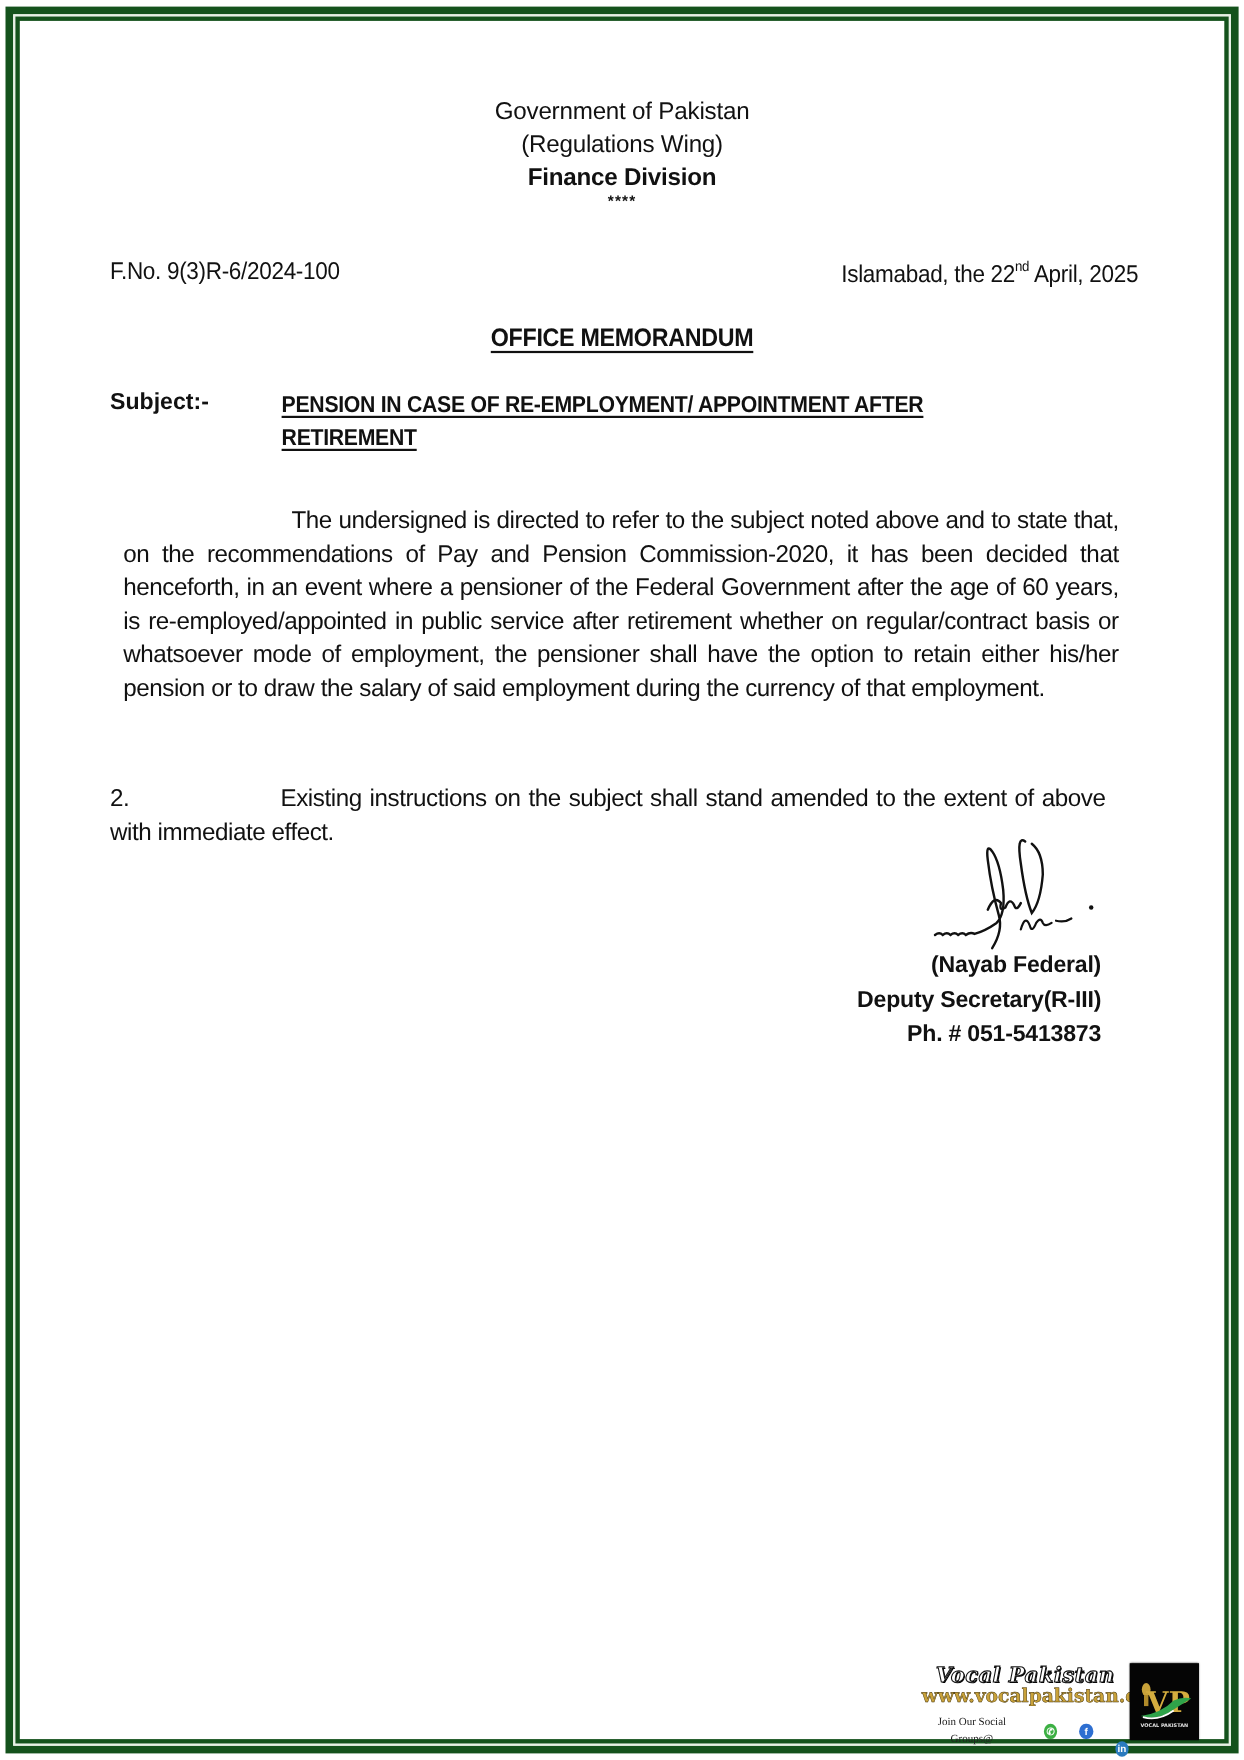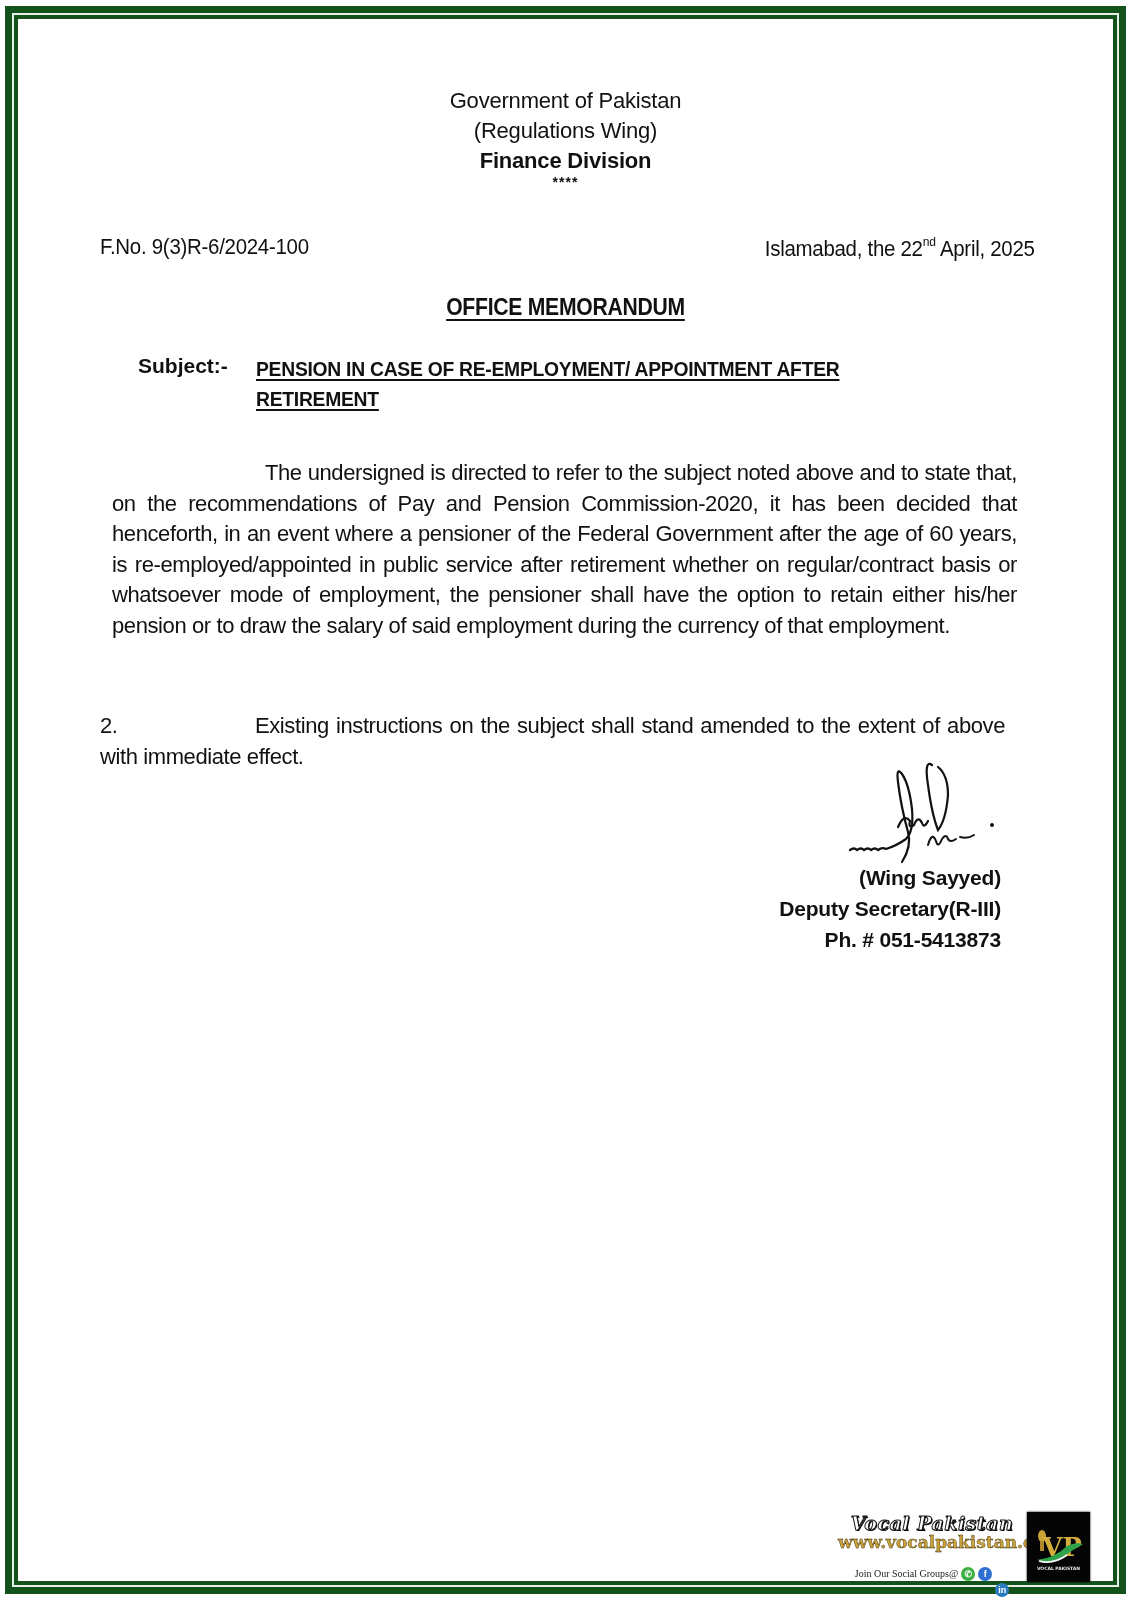--- a/index.html
+++ b/index.html
@@ -15,41 +15,41 @@
     .hdr-line { font-size: 22px; line-height: 30px; letter-spacing: -0.2px; }
     .hdr-bold { font-weight: bold; }
     .hdr-stars { font-size: 14px; line-height: 12px; font-weight: bold; letter-spacing: 1px; }
 
     .ref-row { position: absolute; left: 100px; right: 98px; top: 234px; display: flex; justify-content: space-between; font-size: 22px; letter-spacing: -0.3px; transform: scaleX(0.93); transform-origin: left top; width: 1005px; }
     .date sup { font-size: 13px; vertical-align: 10px; }
 
     .memo-title { position: absolute; left: 0; width: 1131px; top: 294px; text-align: center; font-size: 23px; font-weight: bold; text-decoration: underline; text-underline-offset: 4px; transform: scaleX(0.92); letter-spacing: -0.3px; }
 
     .subject-row { position: absolute; left: 100px; top: 354px; width: 940px; font-size: 21px; font-weight: bold; }
-    .subject-label { position: absolute; left: 0; top: 0; margin-left: 38px; }
+    .subject-label { position: absolute; left: 0; top: 0; }
     .subject-text { position: absolute; left: 156px; top: 0; width: 760px; line-height: 30px; text-decoration: underline; text-underline-offset: 3px; transform: scaleX(0.92); transform-origin: left top; letter-spacing: -0.3px; text-align: left; }
     .subject-text span { display: block; white-space: nowrap; }
 
     .para { position: absolute; left: 100px; width: 905px; font-size: 22px; line-height: 30.6px; text-align: justify; letter-spacing: -0.4px; }
     .para-1 { top: 458px; margin-left: 12px; }
     .para-1 .indent { display: inline-block; width: 153px; }
     .para-2 { top: 711px; }
     .para-2 .num { display: inline-block; width: 155px; }
 
     .signature { position: absolute; left: 820px; top: 755px; width: 190px; height: 110px; }
 
     .sig-block { position: absolute; right: 130px; top: 862px; text-align: right; font-weight: bold; font-size: 21px; line-height: 31px; letter-spacing: -0.2px; }
     .sig-block div { white-space: nowrap; }
 
     .distribution { position: absolute; left: 100px; top: 1042px; font-size: 21px; font-weight: bold; text-decoration: underline; text-underline-offset: 3px; letter-spacing: -0.3px; }
 
     .watermark { position: absolute; left: 838px; top: 1512px; width: 188px; height: 66px; text-align: center; }
     .wm-title { font-family: "DejaVu Serif", serif; font-style: italic; font-weight: bold; font-size: 19px; color: #fff; -webkit-text-stroke: 1px #111; text-shadow: 1px 1px 0 #000; line-height: 22px; letter-spacing: 0.5px; }
     .wm-url { font-family: "DejaVu Serif", serif; font-weight: bold; font-size: 17px; color: #c9a23a; -webkit-text-stroke: 0.4px #3a2a00; line-height: 17px; }
-    .wm-social { font-family: "Liberation Serif", serif; font-size: 10px; color: #222; display: flex; align-items: center; justify-content: center; gap: 3px; line-height: 16px; }
+    .wm-social { font-family: "Liberation Serif", serif; font-size: 10px; color: #222; display: flex; align-items: center; justify-content: center; gap: 20px; line-height: 16px; }
     .soc { display: inline-block; width: 14px; height: 14px; border-radius: 50%; color: #fff; font-size: 9px; font-weight: bold; line-height: 14px; text-align: center; font-family: "Liberation Sans", sans-serif; }
     .soc-wa { background: #3cb043; }
     .soc-fb { background: #2e6fd1; }
     .soc-in { background: #2a7bbf; margin-top: 32px; }
 
     .logo-box { position: absolute; left: 1027px; top: 1512px; width: 63px; height: 70px; background: #050505; box-shadow: 0 0 2px #000; }
     .logo-box svg { display: block; }
   </style>
 </head>
 <body>
@@ -89,21 +89,21 @@
   <svg class="signature" viewBox="0 0 190 110" xmlns="http://www.w3.org/2000/svg">
     <path d="M30 95 q4 -3 7 0 q4 -3 7 0 q4 -3 7 0 q4 -3 7 0 q4 -3 8 -1 q10 -3 20 -10 q8 -8 6 -30 q-3 -25 -10 -35 q-6 -8 -4 8 q3 25 10 50 q4 14 -6 30" fill="none" stroke="#111" stroke-width="2.2" stroke-linecap="round"></path>
     <path d="M78 72 q6 -14 12 -6 q-2 8 4 4 q4 -10 8 -2 q2 6 6 -2" fill="none" stroke="#111" stroke-width="2.2" stroke-linecap="round"></path>
     <path d="M112 10 q-8 -6 -4 20 q4 30 10 45 q8 -10 10 -35 q0 -20 -10 -28" fill="none" stroke="#111" stroke-width="2.2" stroke-linecap="round"></path>
     <path d="M108 90 q4 -14 8 -4 q2 8 6 -2 q4 -6 6 0 q2 4 8 0" fill="none" stroke="#111" stroke-width="2" stroke-linecap="round"></path>
     <path d="M140 82 q8 2 14 -2" fill="none" stroke="#111" stroke-width="2" stroke-linecap="round"></path>
     <circle cx="172" cy="70" r="2" fill="#111"></circle>
   </svg>
 
   <div class="sig-block">
-    <div>(Wing Sayyed)</div>
+    <div>(Nayab Federal)</div>
     <div>Deputy Secretary(R-III)</div>
     <div>Ph. # 051-5413873</div>
   </div>
 
 
   <div class="watermark">
     <div class="wm-title">Vocal Pakistan</div>
     <div class="wm-url">www.vocalpakistan.com</div>
     <div class="wm-social">
       <span>Join Our Social Groups@</span>

